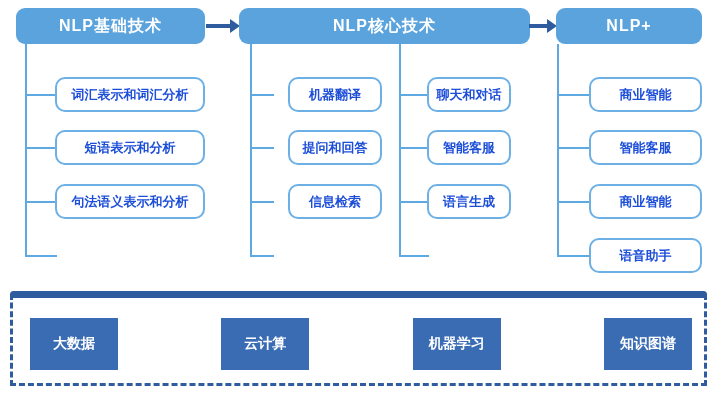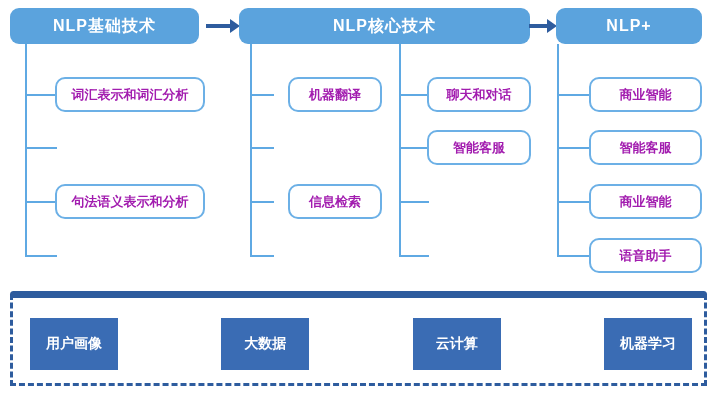--- a/index.html
+++ b/index.html
@@ -6,21 +6,21 @@
   .canvas{
     position:relative;width:720px;height:401px;background:#ffffff;overflow:hidden;
     font-family:"Liberation Sans","DejaVu Sans",sans-serif;
   }
   
   .header{
     position:absolute;top:8px;height:36px;background:var(--header-fill);
     border-radius:9px;color:#ffffff;font-weight:bold;font-size:16px;
     display:flex;align-items:center;justify-content:center;letter-spacing:1px;
   }
-  .h1{left:10px;width:189px}
+  .h1{left:16px;width:189px}
   .h2{left:239px;width:291px}
   .h3{left:556px;width:146px}
   
   .arrow{position:absolute;top:19px;height:14px;display:flex;align-items:center}
   .a1{left:206px;width:34px}
   .a2{left:529px;width:28px}
   .arrow .shaft{flex:1;height:4px;background:var(--arrow)}
   .arrow .head{width:0;height:0;border-top:7px solid transparent;border-bottom:7px solid transparent;border-left:10px solid var(--arrow)}
   
   .vline{position:absolute;top:44px;width:2px;height:213px;background:var(--connector)}
@@ -29,26 +29,26 @@
   .b-c1{left:25px;width:32px}
   .b-c2l{left:250px;width:24px}
   .b-c2r{left:399px;width:30px}
   .b-c3{left:557px;width:34px}
   .br1{top:94px}.br2{top:147px}.br3{top:201px}.br4{top:255px}
   
   .item{
     position:absolute;height:35px;box-sizing:border-box;background:#ffffff;
     border:2px solid var(--item-border);border-radius:10px;
     display:flex;align-items:center;justify-content:center;
-    font-size:13px;font-weight:bold;color:#a21caf;white-space:nowrap;
+    font-size:13px;font-weight:bold;color:#1d4ed8;white-space:nowrap;
   }
   .ir1{top:77px}.ir2{top:130px}.ir3{top:184px}.ir4{top:238px}
   .c1{left:55px;width:150px}
   .c2l{left:288px;width:94px}
-  .c2r{left:427px;width:104px}
+  .c2r{left:427px;width:84px}
   .c3{left:589px;width:113px}
   
   .foundation-topbar{
     position:absolute;left:10px;top:291px;width:697px;height:7px;
     background:var(--dark-blue);border-radius:4px;
   }
   .foundation{
     position:absolute;left:10px;top:294px;width:697px;height:92px;box-sizing:border-box;
     border-left:3px dashed var(--dark-blue);
     border-right:3px dashed var(--dark-blue);
@@ -95,34 +95,37 @@
   <div class="branch b-c2r br1"></div>
   <div class="branch b-c2r br2"></div>
   <div class="branch b-c2r br3"></div>
   <div class="branch b-c2r br4"></div>
   <div class="branch b-c3 br1"></div>
   <div class="branch b-c3 br2"></div>
   <div class="branch b-c3 br3"></div>
   <div class="branch b-c3 br4"></div>
 
   <div class="item c1 ir1">词汇表示和词汇分析</div>
+  <div class="item c1 ir2">短语表示和分析</div>
   <div class="item c1 ir3">句法语义表示和分析</div>
 
   <div class="item c2l ir1">机器翻译</div>
+  <div class="item c2l ir2">提问和回答</div>
   <div class="item c2l ir3">信息检索</div>
 
   <div class="item c2r ir1">聊天和对话</div>
   <div class="item c2r ir2">智能客服</div>
+  <div class="item c2r ir3">语言生成</div>
 
   <div class="item c3 ir1">商业智能</div>
   <div class="item c3 ir2">智能客服</div>
   <div class="item c3 ir4">语音助手</div>
   <div class="item c3 ir3">商业智能</div>
 
   <div class="foundation-topbar"></div>
   <div class="foundation">
-    <div class="fbox">用户画像</div>
     <div class="fbox">大数据</div>
     <div class="fbox">云计算</div>
     <div class="fbox">机器学习</div>
+    <div class="fbox">知识图谱</div>
   </div>
 
 </div>
 
 </body></html>

